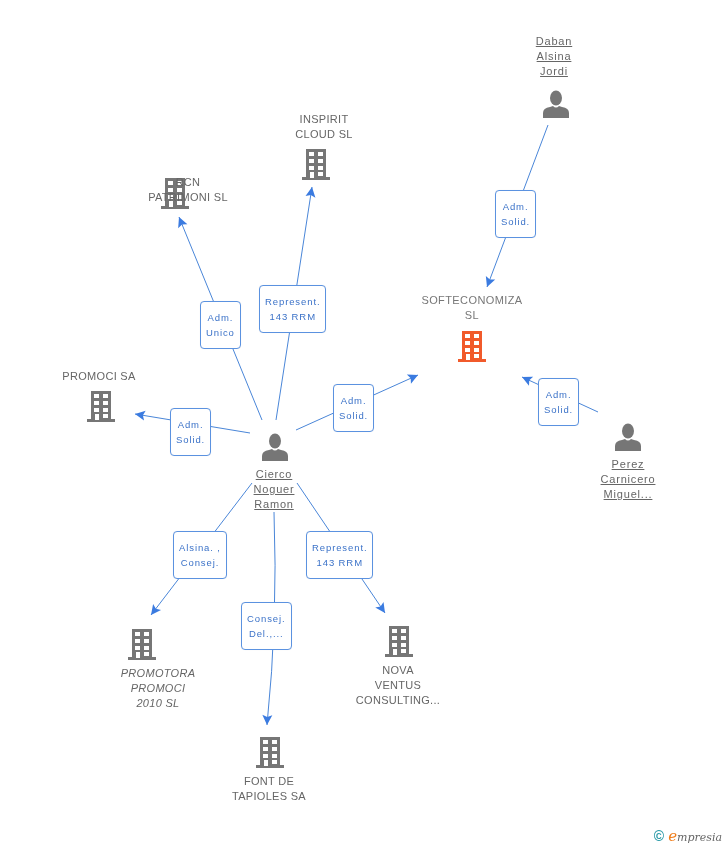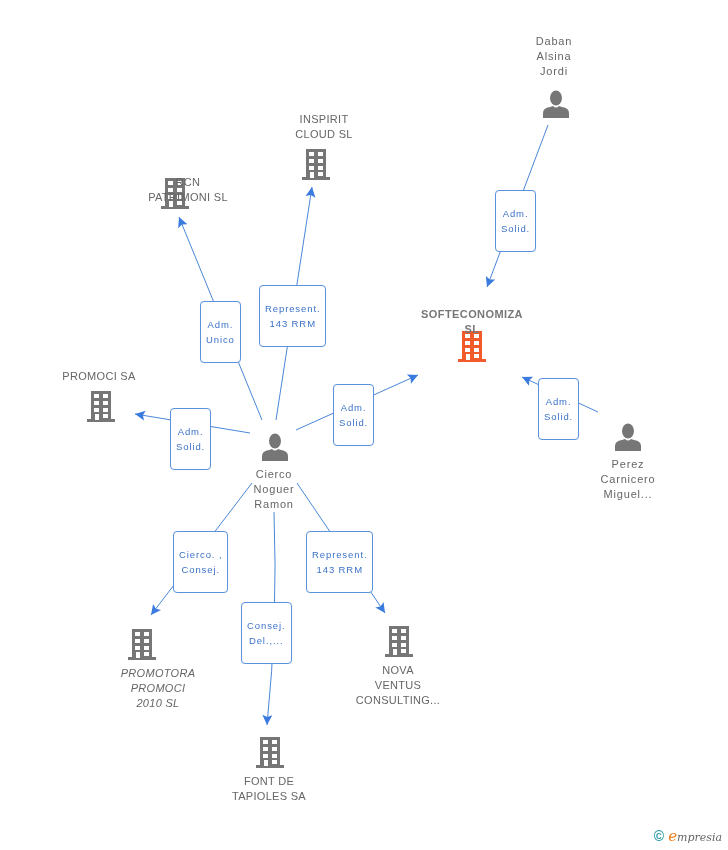--- a/index.html
+++ b/index.html
@@ -4,26 +4,26 @@
   <style>
     html, body { margin: 0; padding: 0; background: #ffffff; }
     body { width: 728px; height: 850px; position: relative; overflow: hidden;
            font-family: "Liberation Sans", "DejaVu Sans", sans-serif; }
     #graph { position: absolute; left: 0; top: 0; width: 728px; height: 850px; }
     .edge-line { stroke: #4a86d8; stroke-width: 1; fill: none; }
     .arrowhead { fill: #3b7be0; }
     .node-label { position: absolute; text-align: center; color: #666666;
                   font-size: 11px; line-height: 15px; letter-spacing: 0.3px;
                   white-space: nowrap; transform: translateX(-50%); }
-    .node-label.main { color: #777777; font-weight: bold; font-size: 11px; letter-spacing: 0.4px; margin-top: 14px; }
-    .node-label.person { color: #666666; letter-spacing: 0.8px; }
+    .node-label.main { color: #777777; font-weight: normal; font-size: 11px; letter-spacing: 0.4px; }
+    .node-label.person { color: #666666; letter-spacing: 0.8px; text-decoration: underline; }
     .icon { position: absolute; }
     .edge-box { position: absolute; background: #ffffff; border: 1px solid #5b92e0;
                 border-radius: 4px; color: #3b72c8; font-size: 9.5px; line-height: 15px;
-                letter-spacing: 0.9px; text-align: center; padding: 15px 5px;
+                letter-spacing: 0.9px; text-align: center; padding: 8px 5px;
                 white-space: nowrap; box-shadow: 0 0 1px rgba(0,0,0,0.08); }
     .edge-box span { display: block; }
     .footer { position: absolute; right: 6px; bottom: 5px; display: flex; align-items: center; gap: 4px; }
     .footer .copy { color: #2a9aa8; font-size: 14px; font-weight: bold; }
     .footer .brand { color: #666; font-family: "DejaVu Serif", serif; font-style: italic; font-size: 11px; }
     .footer .brand b { color: #f07d1a; font-size: 15px; font-weight: normal; }
   </style>
 </head>
 <body>
 
@@ -245,21 +245,21 @@
     </div>
     <div class="edge-box" style="left: 259px; top: 285px;">
       <span>Represent.</span>
       <span>143 RRM</span>
     </div>
     <div class="edge-box" style="left: 170px; top: 408px;">
       <span>Adm.</span>
       <span>Solid.</span>
     </div>
     <div class="edge-box" style="left: 173px; top: 531px;">
-      <span>Cierco. ,</span>
+      <span>Alsina. ,</span>
       <span>Consej.</span>
     </div>
     <div class="edge-box" style="left: 241px; top: 602px;">
       <span>Consej.</span>
       <span>Del.,...</span>
     </div>
     <div class="edge-box" style="left: 306px; top: 531px;">
       <span>Represent.</span>
       <span>143 RRM</span>
     </div>

